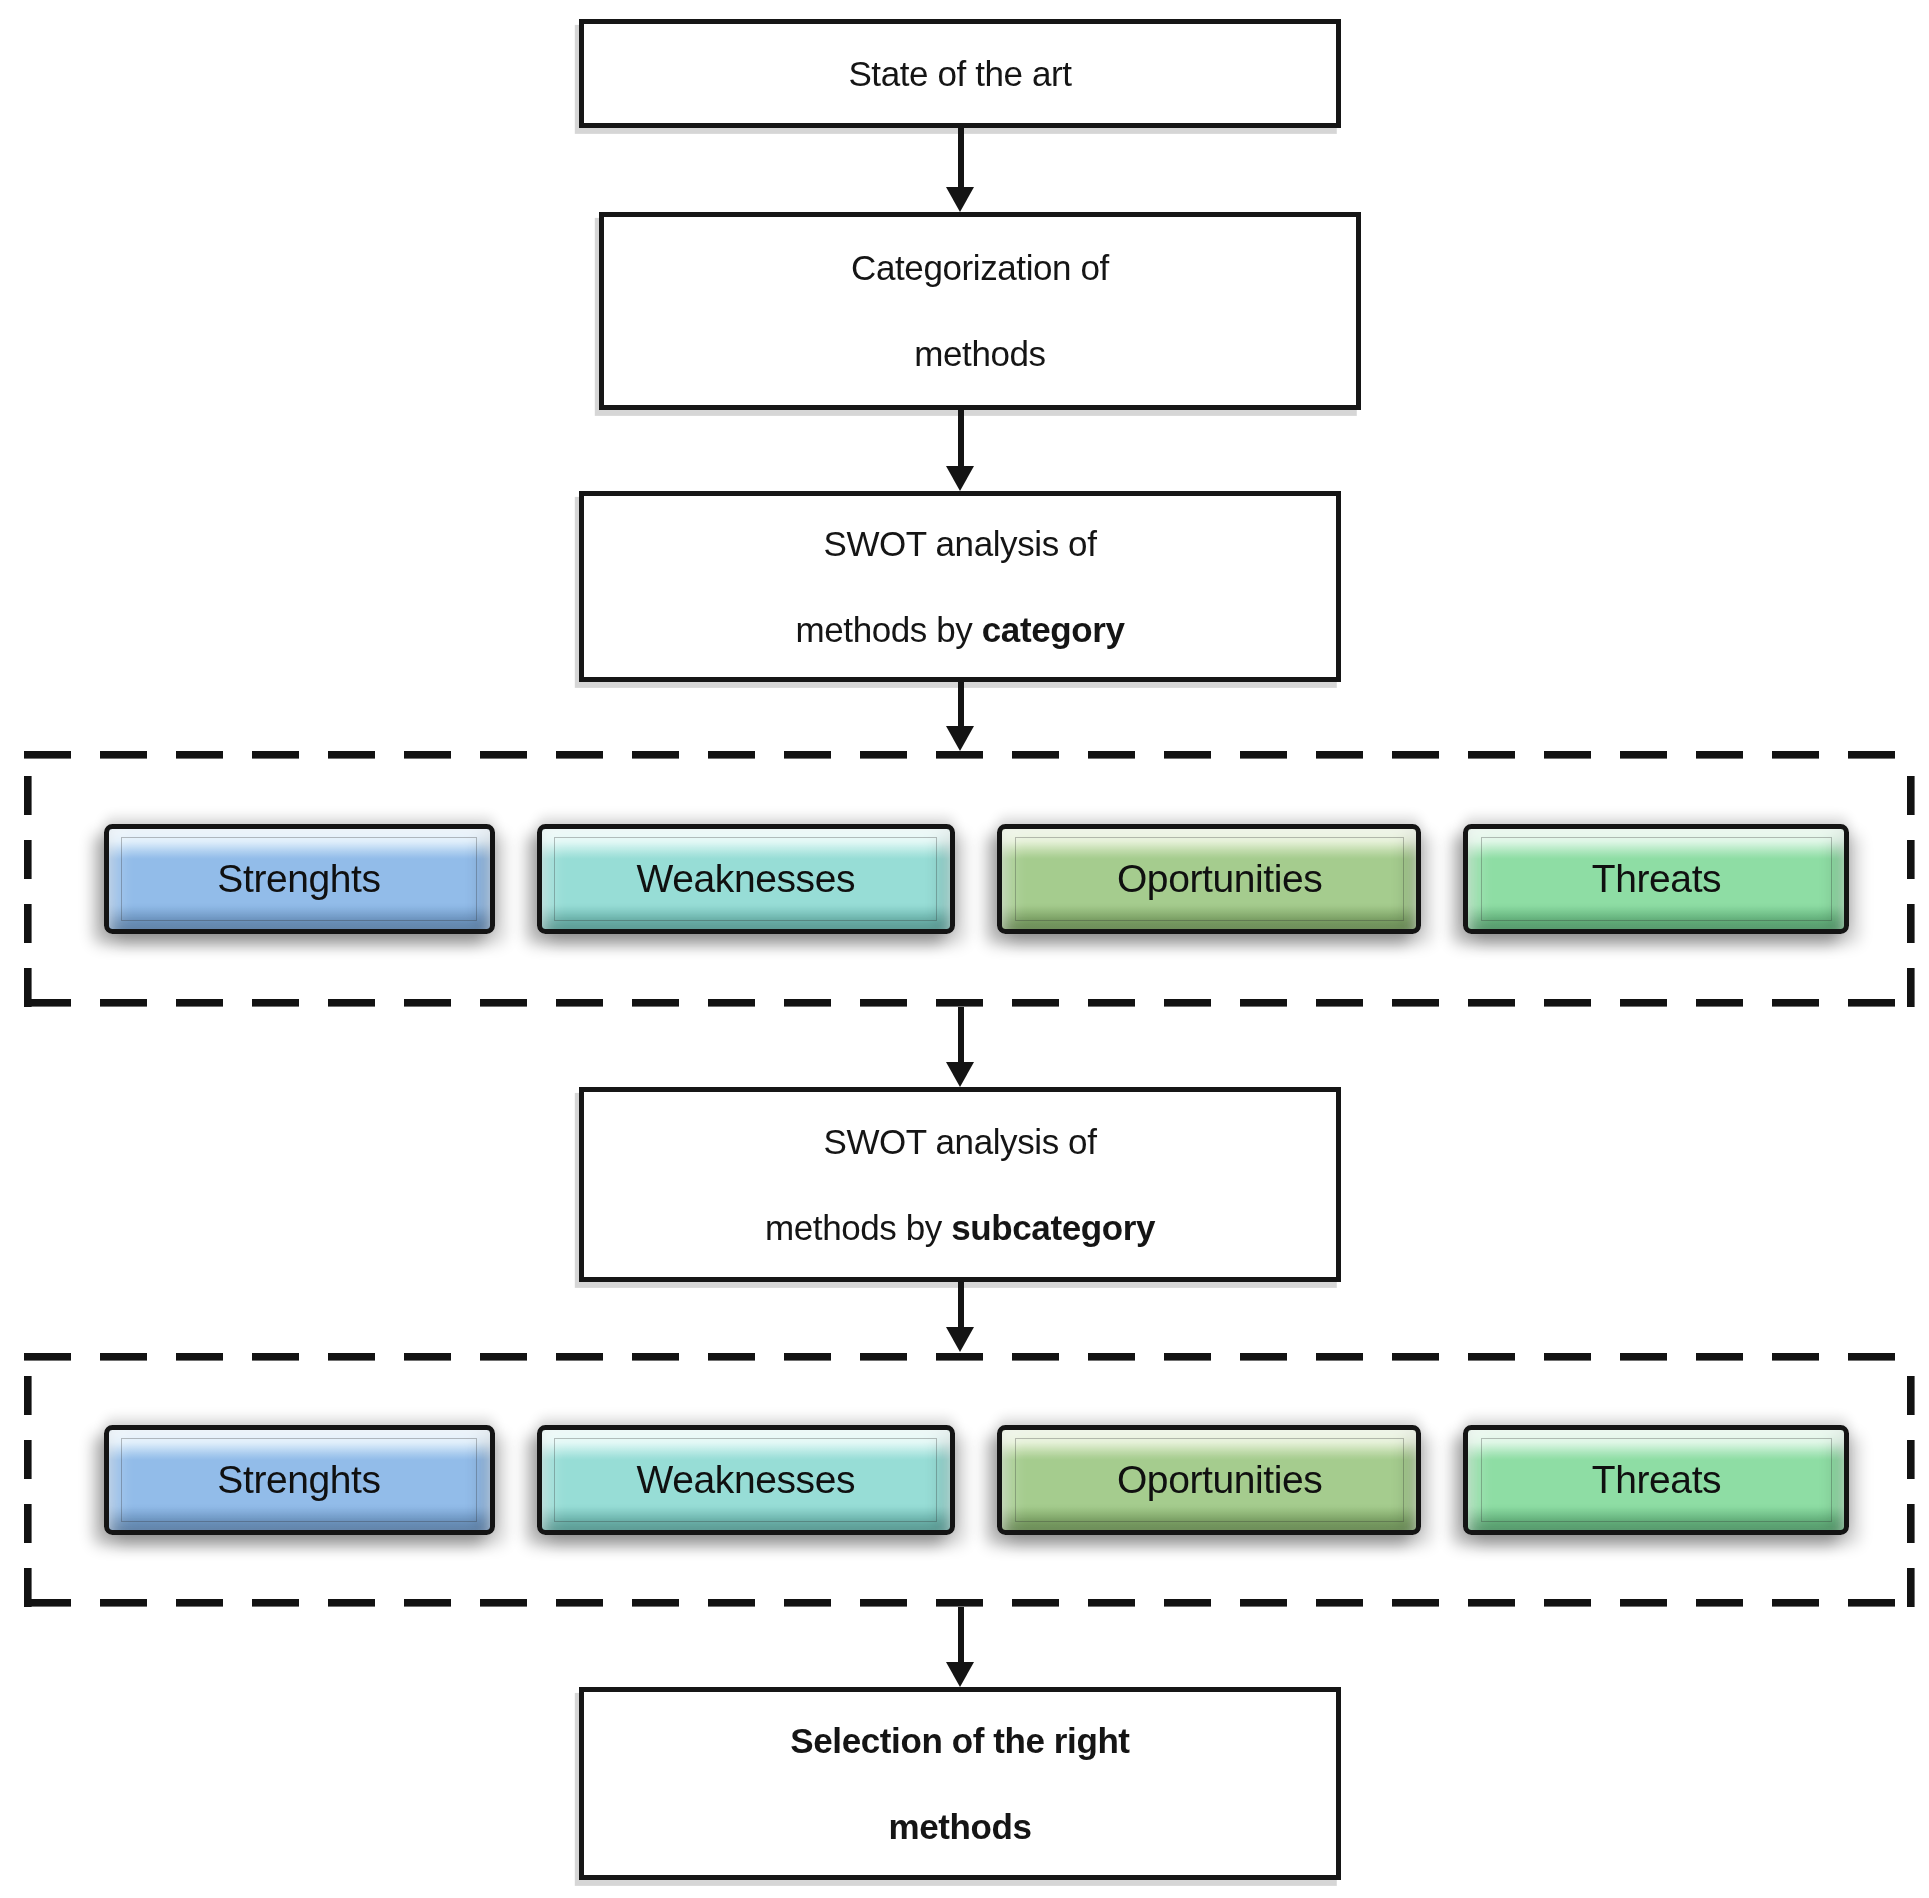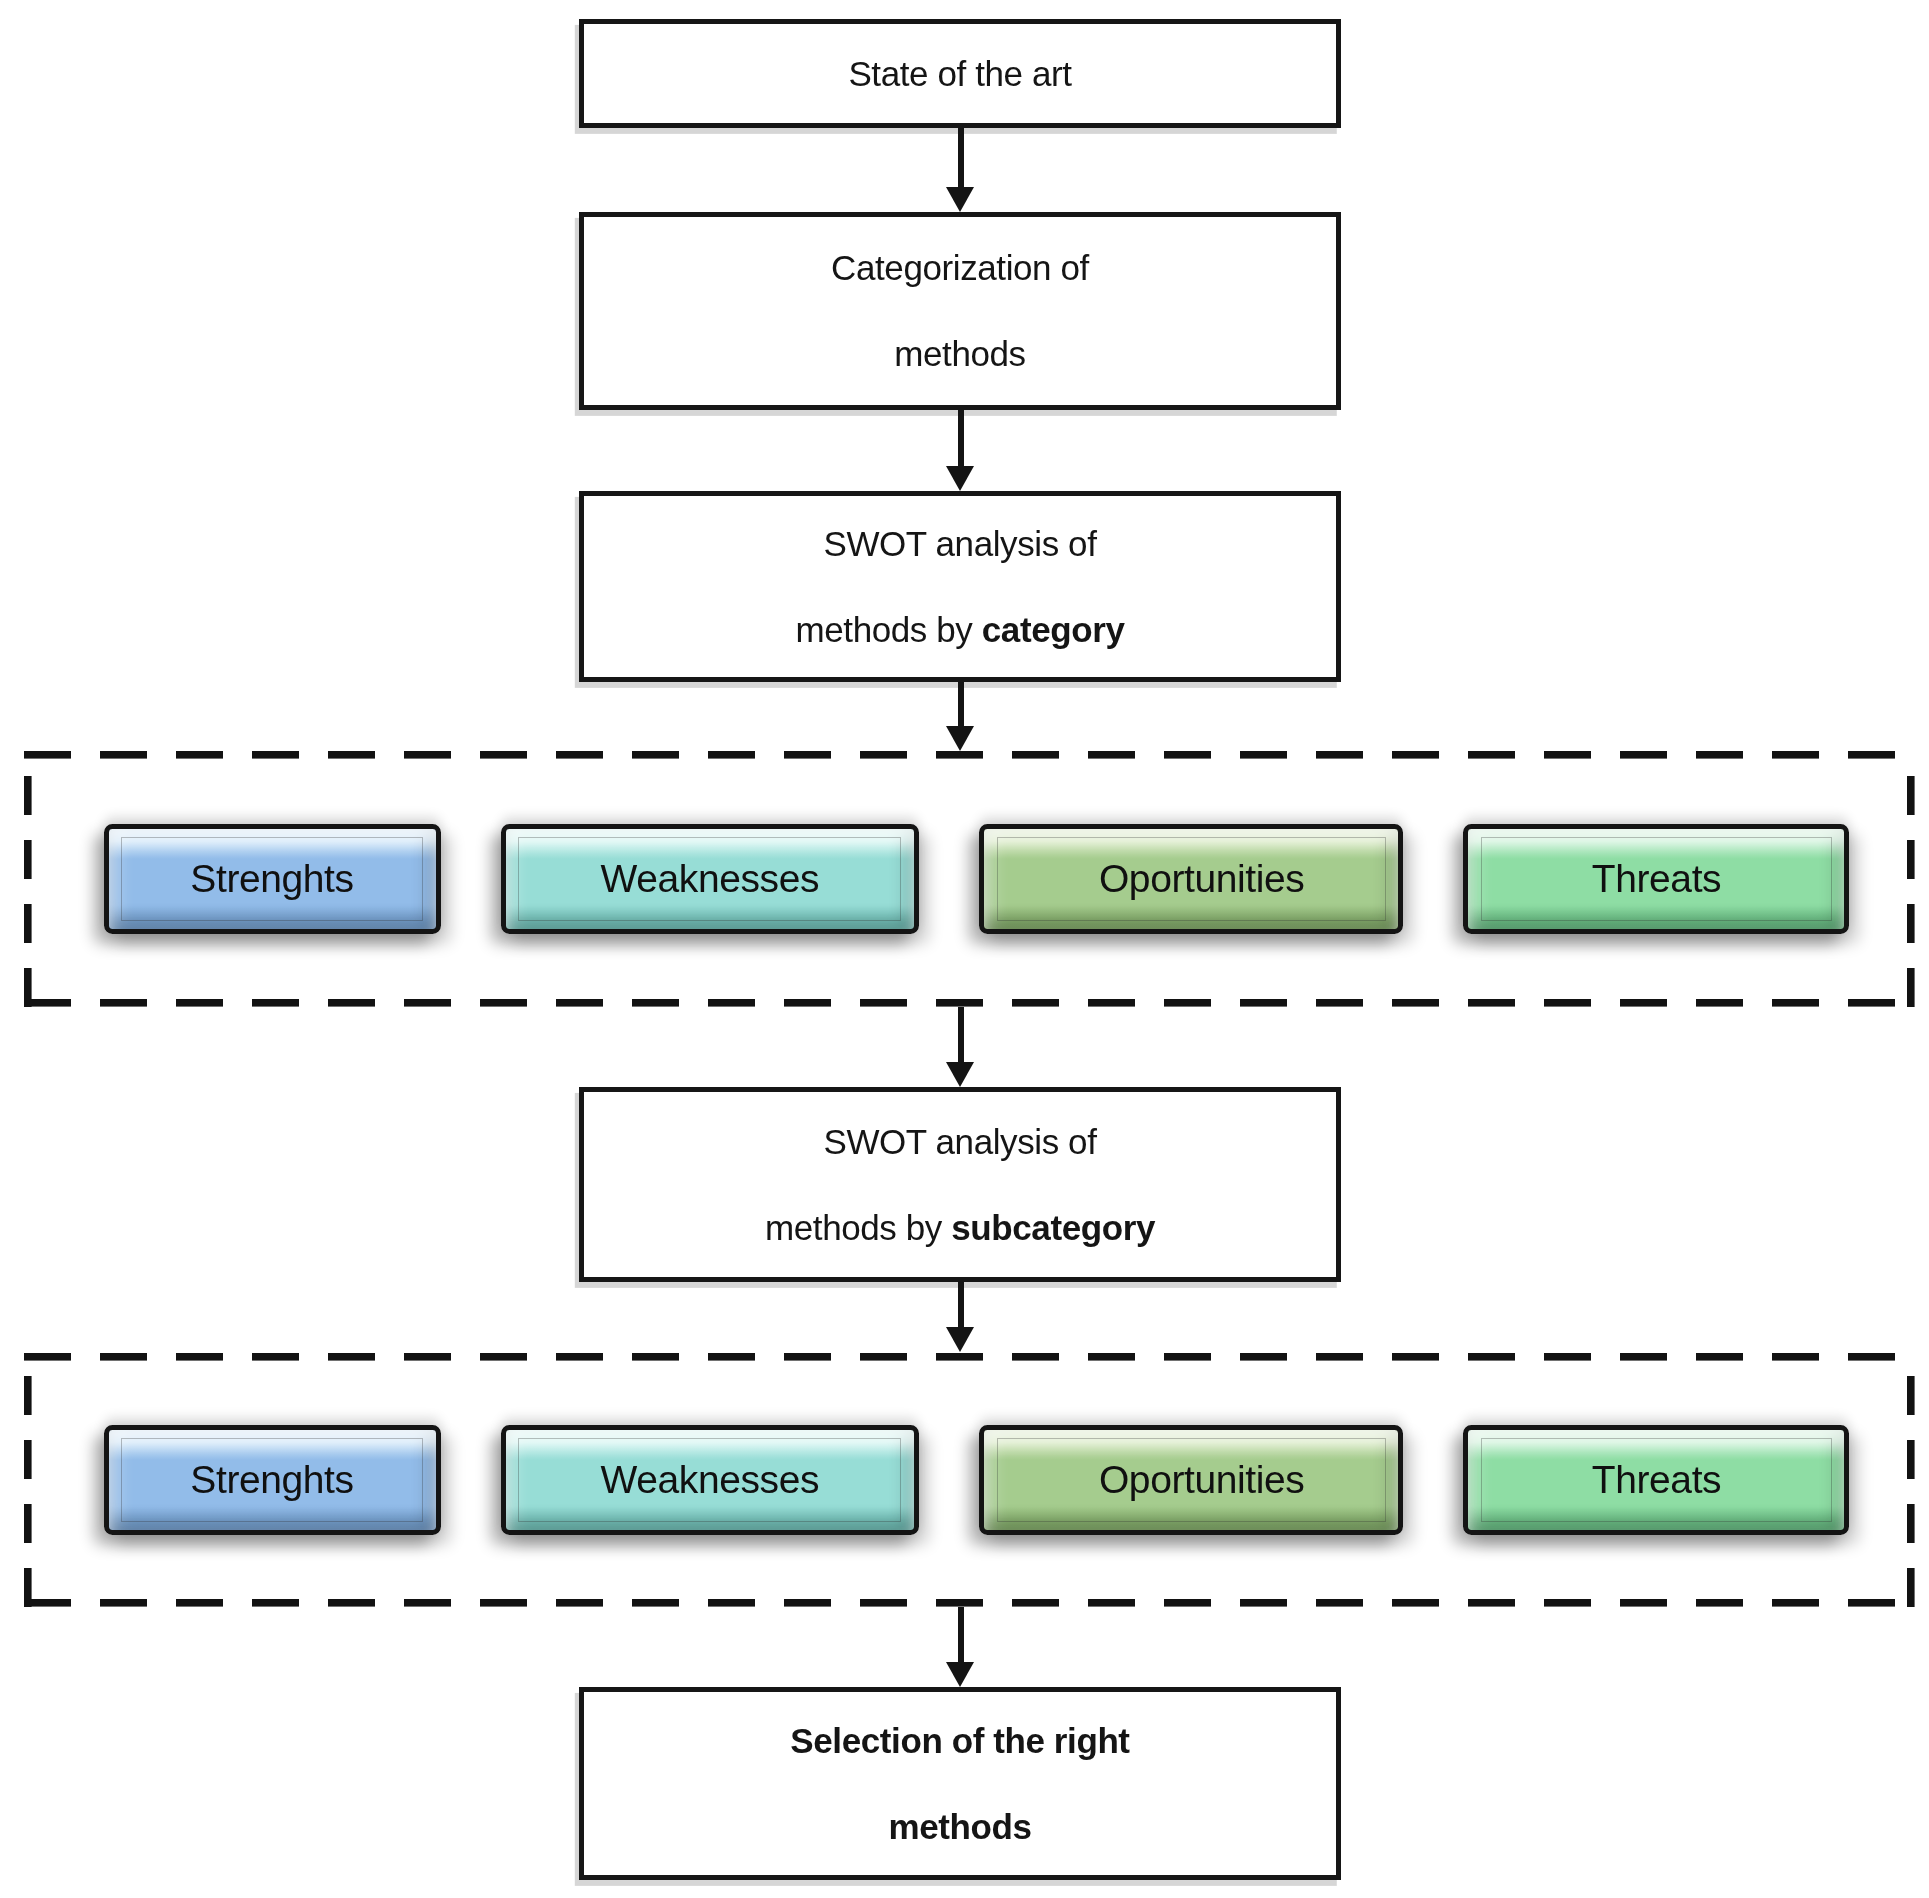--- a/index.html
+++ b/index.html
@@ -28,21 +28,21 @@
     align-items: center;
     text-align: center;
     font-size: 35px;
     letter-spacing: -0.4px;
     line-height: 86px;
   }
   .tbox.bold { font-weight: bold; }
   .tbox .tline { white-space: nowrap; }
 
   #box-state          { top: 19.3px;   height: 109px; }
-  #box-categorization { top: 212px;  height: 198px; }
+  #box-categorization { top: 212px;  height: 198px; margin-left: 20px; }
   #box-swot-category  { top: 491px;  height: 191px; }
   #box-swot-subcat    { top: 1087px; height: 195px; }
   #box-selection      { top: 1687px; height: 193px; }
 
   
   .arrow { position: absolute; left: 946px; width: 28.5px; }
   .arrow .shaft {
     position: absolute; left: 11.7px; top: 0; width: 5.9px;
     background: #141414;
   }
@@ -105,21 +105,21 @@
        inset 13.4px 0 13.4px rgba(255,255,255,0.20),
        inset -13.4px 0 13.4px rgba(0,0,0,0.10);
   }
   .swot-btn::before {
     content: "";
     position: absolute;
     top: 7.6px; bottom: 7.6px; left: 12.6px; right: 12.6px;
     border: 1.7px solid rgba(45,45,45,0.30);
     pointer-events: none;
   }
-  .bw1 { width: 337px; }
+  .bw1 { width: 391px; }
   .bw2 { width: 418px; }
   .bw3 { width: 424px; padding-left: 21px; }
   .bw4 { width: 386px; }
 </style>
 </head>
 <body>
 
 <div id="canvas">
 
   <div class="tbox" id="box-state">

